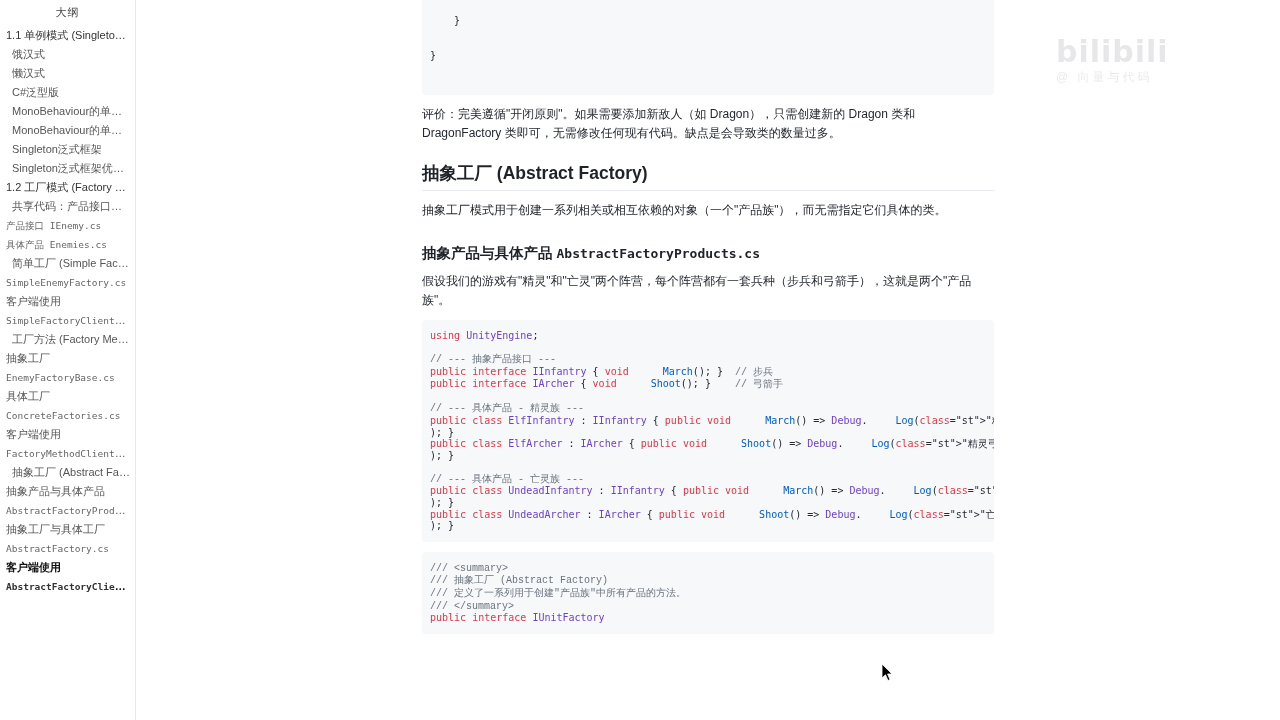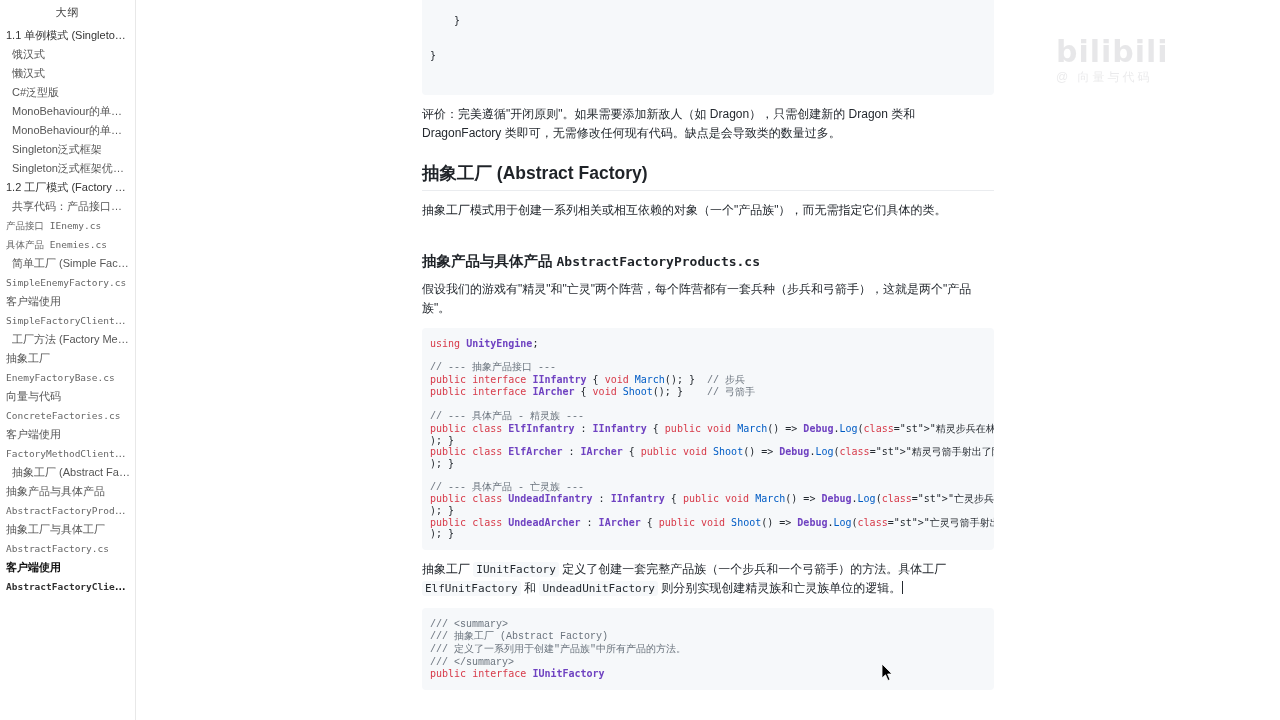--- a/index.html
+++ b/index.html
@@ -87,21 +87,21 @@
     font-size: 17.5px;
     font-weight: bold;
     margin: 18px 0 10px 0;
     padding-bottom: 5px;
     border-bottom: 1px solid #eaecef;
     color: #1f2328;
   }
   h3.section {
     font-size: 14.5px;
     font-weight: bold;
-    margin: 32px 0 9px 0;
+    margin: 24px 0 9px 0;
     color: #1f2328;
   }
   h3.section code, h2.section code {
     font-family: "DejaVu Sans Mono", monospace;
     font-size: 13px;
     background: transparent;
     padding: 0;
   }
   p.para {
     font-size: 12px;
@@ -125,22 +125,22 @@
     font-family: "DejaVu Sans Mono", monospace;
     font-size: 10px;
     line-height: 11.6px;
     white-space: pre;
     overflow: hidden;
     color: #24292f;
   }
   .codeblock .ln { display: block; min-height: 11.6px; }
   .cm { color: #6a737d; font-family: Liberation Mono, monospace; }
   .kw { color: #d73a49; }
-  .ty { color: #6f42c1; font-weight: bold; }
-  .fn { color: #005cc5; }
+  .ty { color: #6f42c1; }
+  .fn { color: #005cc5; margin-left: 28px; }
 
   .cursor-caret {
     display: inline-block;
     width: 1px;
     height: 13px;
     background: #24292f;
     vertical-align: -2px;
     margin-left: 1px;
   }
 
@@ -198,21 +198,21 @@
         <div class="outline-item lvl-2"><span>共享代码：产品接口与实现</span></div>
         <div class="outline-item lvl-3"><span class="mono-small">产品接口 IEnemy.cs</span></div>
         <div class="outline-item lvl-3"><span class="mono-small">具体产品 Enemies.cs</span></div>
         <div class="outline-item lvl-2"><span>简单工厂 (Simple Factory)</span></div>
         <div class="outline-item lvl-3"><span class="mono-small">SimpleEnemyFactory.cs</span></div>
         <div class="outline-item lvl-3"><span>客户端使用</span></div>
         <div class="outline-item lvl-3"><span class="mono-small">SimpleFactoryClient.cs</span></div>
         <div class="outline-item lvl-2"><span>工厂方法 (Factory Method)</span></div>
         <div class="outline-item lvl-3"><span>抽象工厂</span></div>
         <div class="outline-item lvl-3"><span class="mono-small">EnemyFactoryBase.cs</span></div>
-        <div class="outline-item lvl-3"><span>向量与代码</span></div>
+        <div class="outline-item lvl-3"><span>具体工厂</span></div>
         <div class="outline-item lvl-3"><span class="mono-small">ConcreteFactories.cs</span></div>
         <div class="outline-item lvl-3"><span>客户端使用</span></div>
         <div class="outline-item lvl-3"><span class="mono-small">FactoryMethodClient.cs</span></div>
         <div class="outline-item lvl-2"><span>抽象工厂 (Abstract Factory)</span></div>
         <div class="outline-item lvl-3"><span>抽象产品与具体产品</span></div>
         <div class="outline-item lvl-3"><span class="mono-small">AbstractFactoryProducts.cs</span></div>
         <div class="outline-item lvl-3"><span>抽象工厂与具体工厂</span></div>
         <div class="outline-item lvl-3"><span class="mono-small">AbstractFactory.cs</span></div>
         <div class="outline-item lvl-3 active"><span>客户端使用</span></div>
         <div class="outline-item lvl-3 active"><span class="mono-small">AbstractFactoryClient.cs</span></div>
@@ -244,21 +244,20 @@
 
         <h3 class="section">
           <span>抽象产品与具体产品 </span><code>AbstractFactoryProducts.cs</code>
         </h3>
 
         <p class="para">假设我们的游戏有"精灵"和"亡灵"两个阵营，每个阵营都有一套兵种（步兵和弓箭手），这就是两个"产品族"。</p>
 
         <div class="codeblock" id="products-code"><span class="ln"><span class="kw">using</span> <span class="ty">UnityEngine</span>;</span><span class="ln">&nbsp;</span><span class="ln"><span class="cm">// --- 抽象产品接口 ---</span></span><span class="ln"><span class="kw">public</span> <span class="kw">interface</span> <span class="ty">IInfantry</span> { <span class="kw">void</span> <span class="fn">March</span>(); }  <span class="cm">// 步兵</span></span><span class="ln"><span class="kw">public</span> <span class="kw">interface</span> <span class="ty">IArcher</span> { <span class="kw">void</span> <span class="fn">Shoot</span>(); }    <span class="cm">// 弓箭手</span></span><span class="ln">&nbsp;</span><span class="ln"><span class="cm">// --- 具体产品 - 精灵族 ---</span></span><span class="ln"><span class="kw">public</span> <span class="kw">class</span> <span class="ty">ElfInfantry</span> : <span class="ty">IInfantry</span> { <span class="kw">public</span> <span class="kw">void</span> <span class="fn">March</span>() =&gt; <span class="ty">Debug</span>.<span class="fn">Log</span>(<span <span="" class="kw">class</span>="st"&gt;"精灵步兵在林间轻快地穿行。"</span>); }<span class="ln"><span class="kw">public</span> <span class="kw">class</span> <span class="ty">ElfArcher</span> : <span class="ty">IArcher</span> { <span class="kw">public</span> <span class="kw">void</span> <span class="fn">Shoot</span>() =&gt; <span class="ty">Debug</span>.<span class="fn">Log</span>(<span <span="" class="kw">class</span>="st"&gt;"精灵弓箭手射出了附有魔力的精准一箭。"</span>); }<span class="ln">&nbsp;</span><span class="ln"><span class="cm">// --- 具体产品 - 亡灵族 ---</span></span><span class="ln"><span class="kw">public</span> <span class="kw">class</span> <span class="ty">UndeadInfantry</span> : <span class="ty">IInfantry</span> { <span class="kw">public</span> <span class="kw">void</span> <span class="fn">March</span>() =&gt; <span class="ty">Debug</span>.<span class="fn">Log</span>(<span <span="" class="kw">class</span>="st"&gt;"亡灵步兵拖着腐朽的步伐前进。"</span>); }<span class="ln"><span class="kw">public</span> <span class="kw">class</span> <span class="ty">UndeadArcher</span> : <span class="ty">IArcher</span> { <span class="kw">public</span> <span class="kw">void</span> <span class="fn">Shoot</span>() =&gt; <span class="ty">Debug</span>.<span class="fn">Log</span>(<span <span="" class="kw">class</span>="st"&gt;"亡灵弓箭手射出淬毒的朽矢。"</span>); }</div>
 
 
-        <p class="para"><span>抽象工厂 </span><code class="inline-code">IUnitFactory</code><span> 定义了创建一套完整产品族（一个步兵和一个弓箭手）的方法。具体工厂 </span><code class="inline-code">ElfUnitFactory</code><span> 和 </span><code class="inline-code">UndeadUnitFactory</code><span> 则分别实现创建精灵族和亡灵族单位的逻辑。</span><span class="cursor-caret"></span></p>
 
         <div class="codeblock" id="factory-code"><span class="ln"><span class="cm">/// &lt;summary&gt;</span></span><span class="ln"><span class="cm">/// 抽象工厂 (Abstract Factory)</span></span><span class="ln"><span class="cm">/// 定义了一系列用于创建"产品族"中所有产品的方法。</span></span><span class="ln"><span class="cm">/// &lt;/summary&gt;</span></span><span class="ln"><span class="kw">public</span> <span class="kw">interface</span> <span class="ty">IUnitFactory</span></span></div>
 
       </div>
     </div>
 
     <svg id="mouse-cursor" viewBox="0 0 12 18">
       <polygon points="0,0 0,14 3.5,10.8 6,16.5 8,15.6 5.6,10 10,10" fill="#000" stroke="#fff" stroke-width="0.8"></polygon>
     </svg>
   </div>

